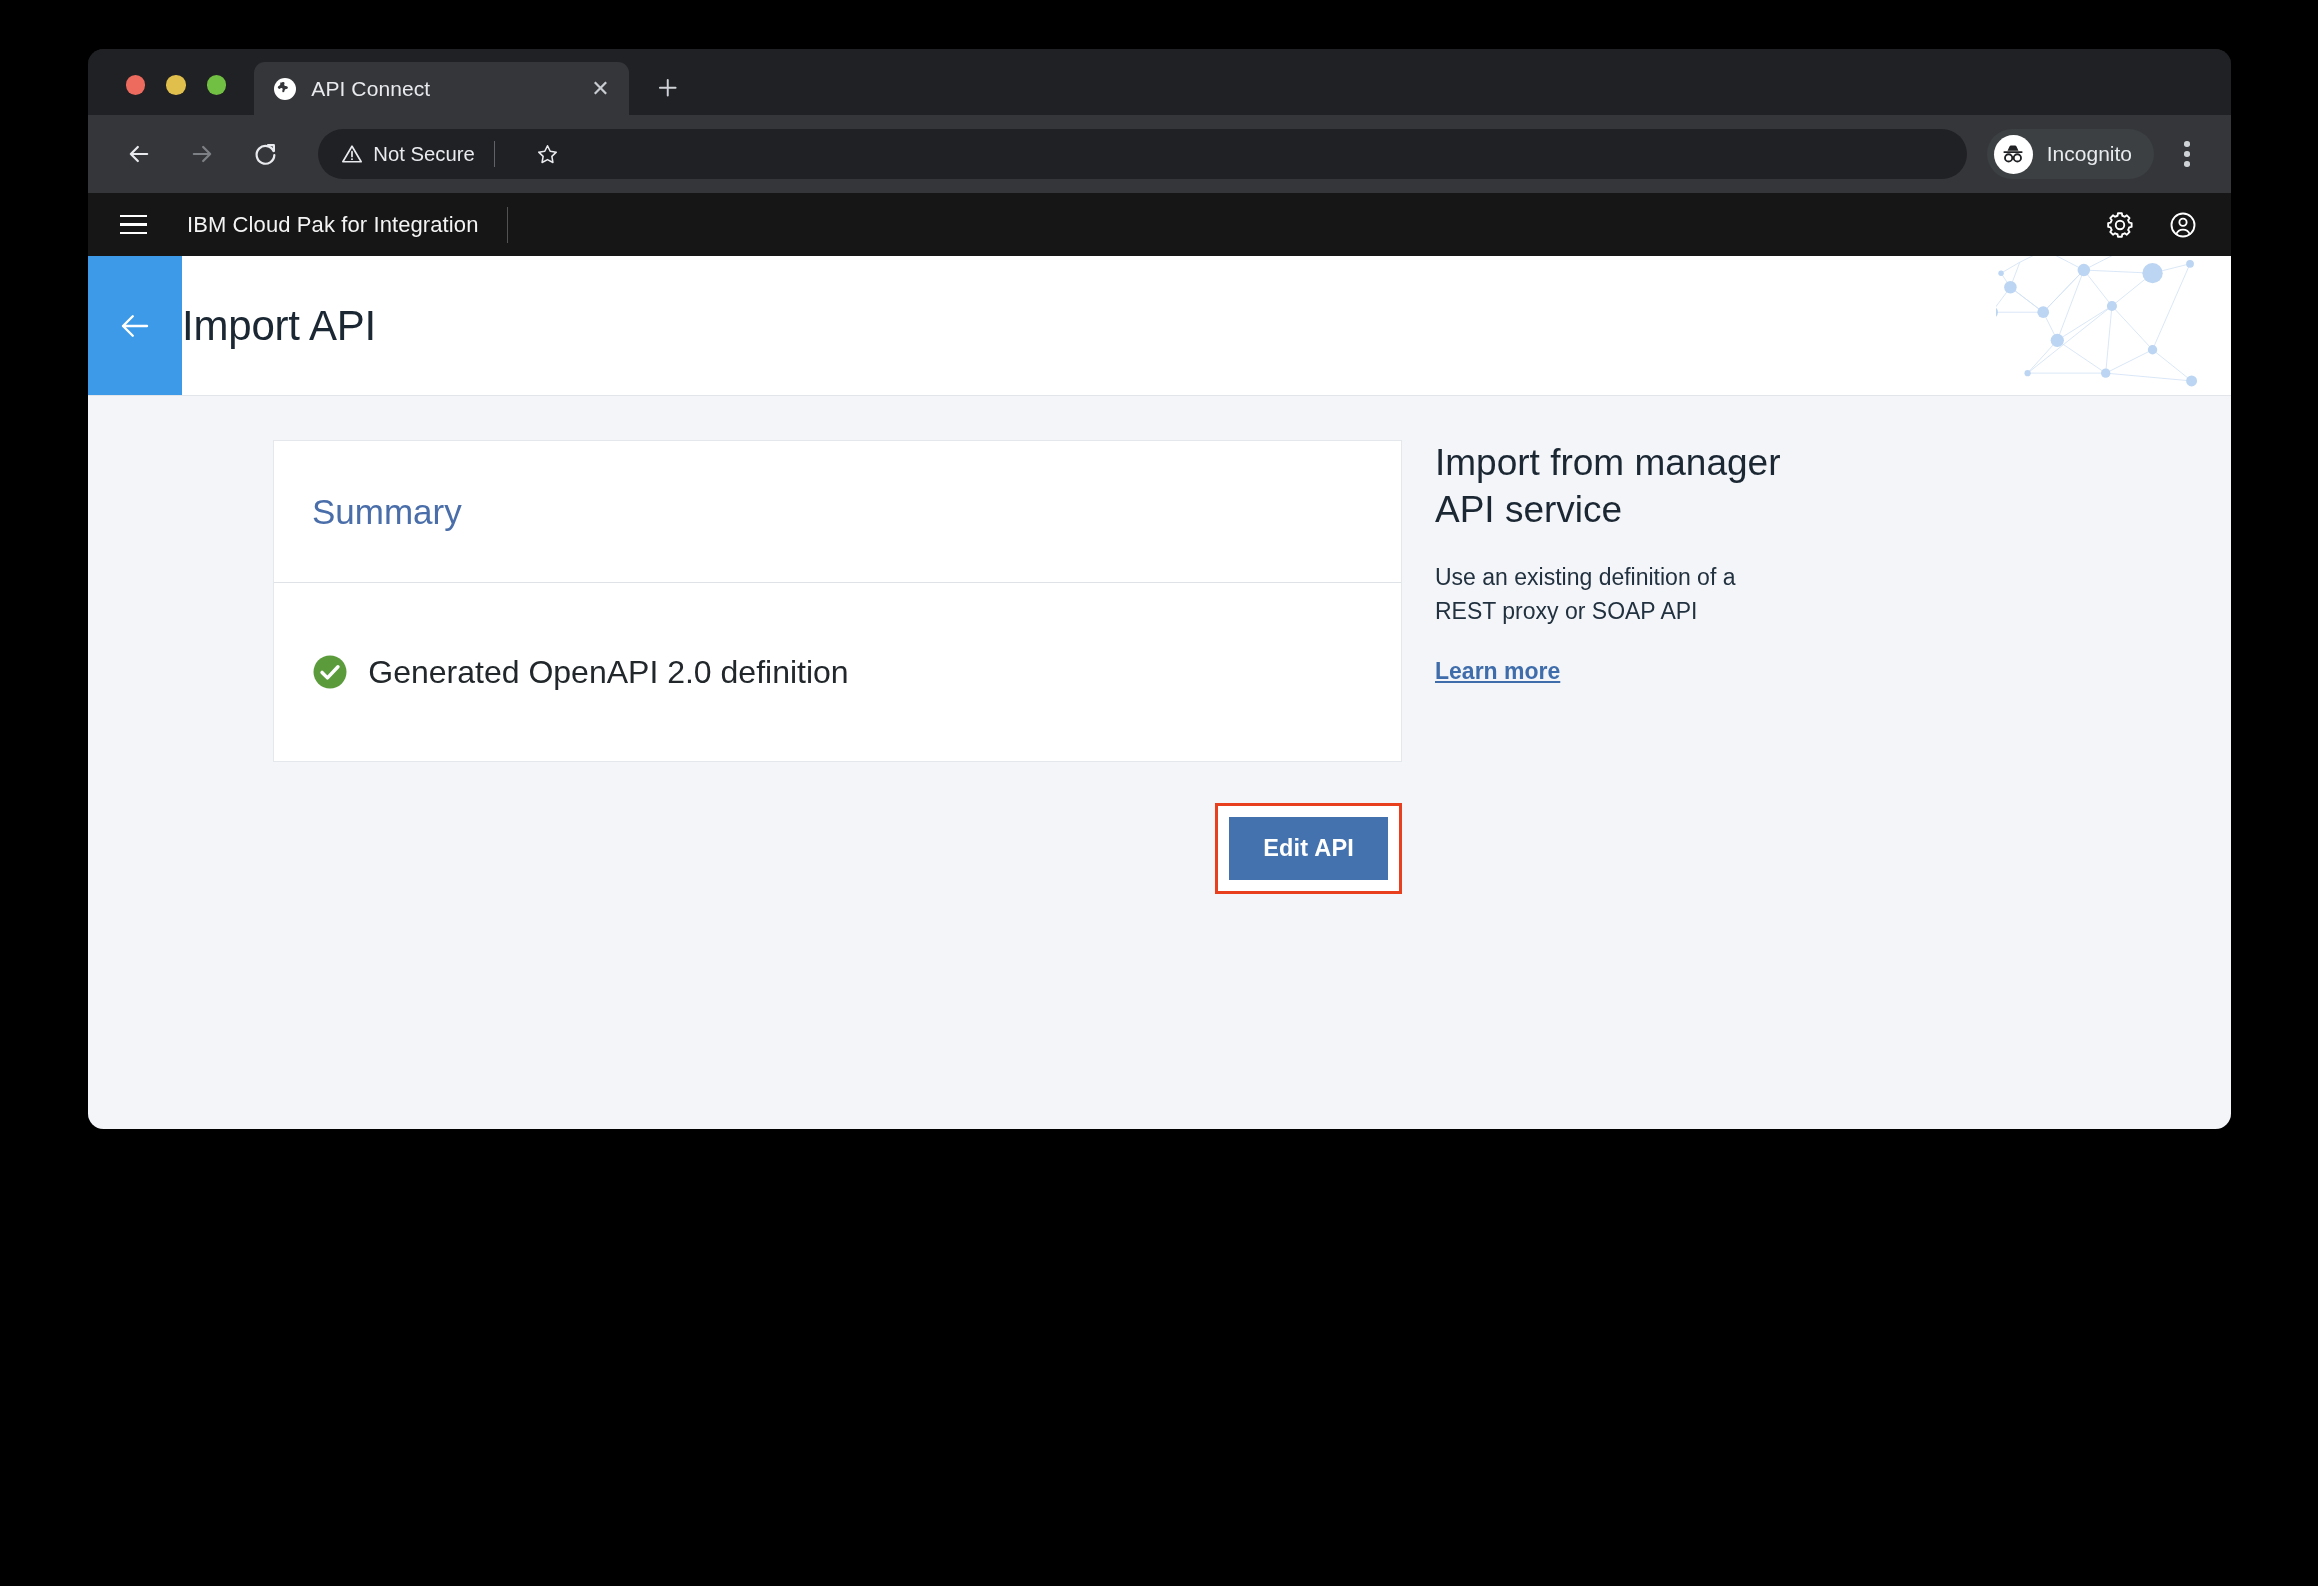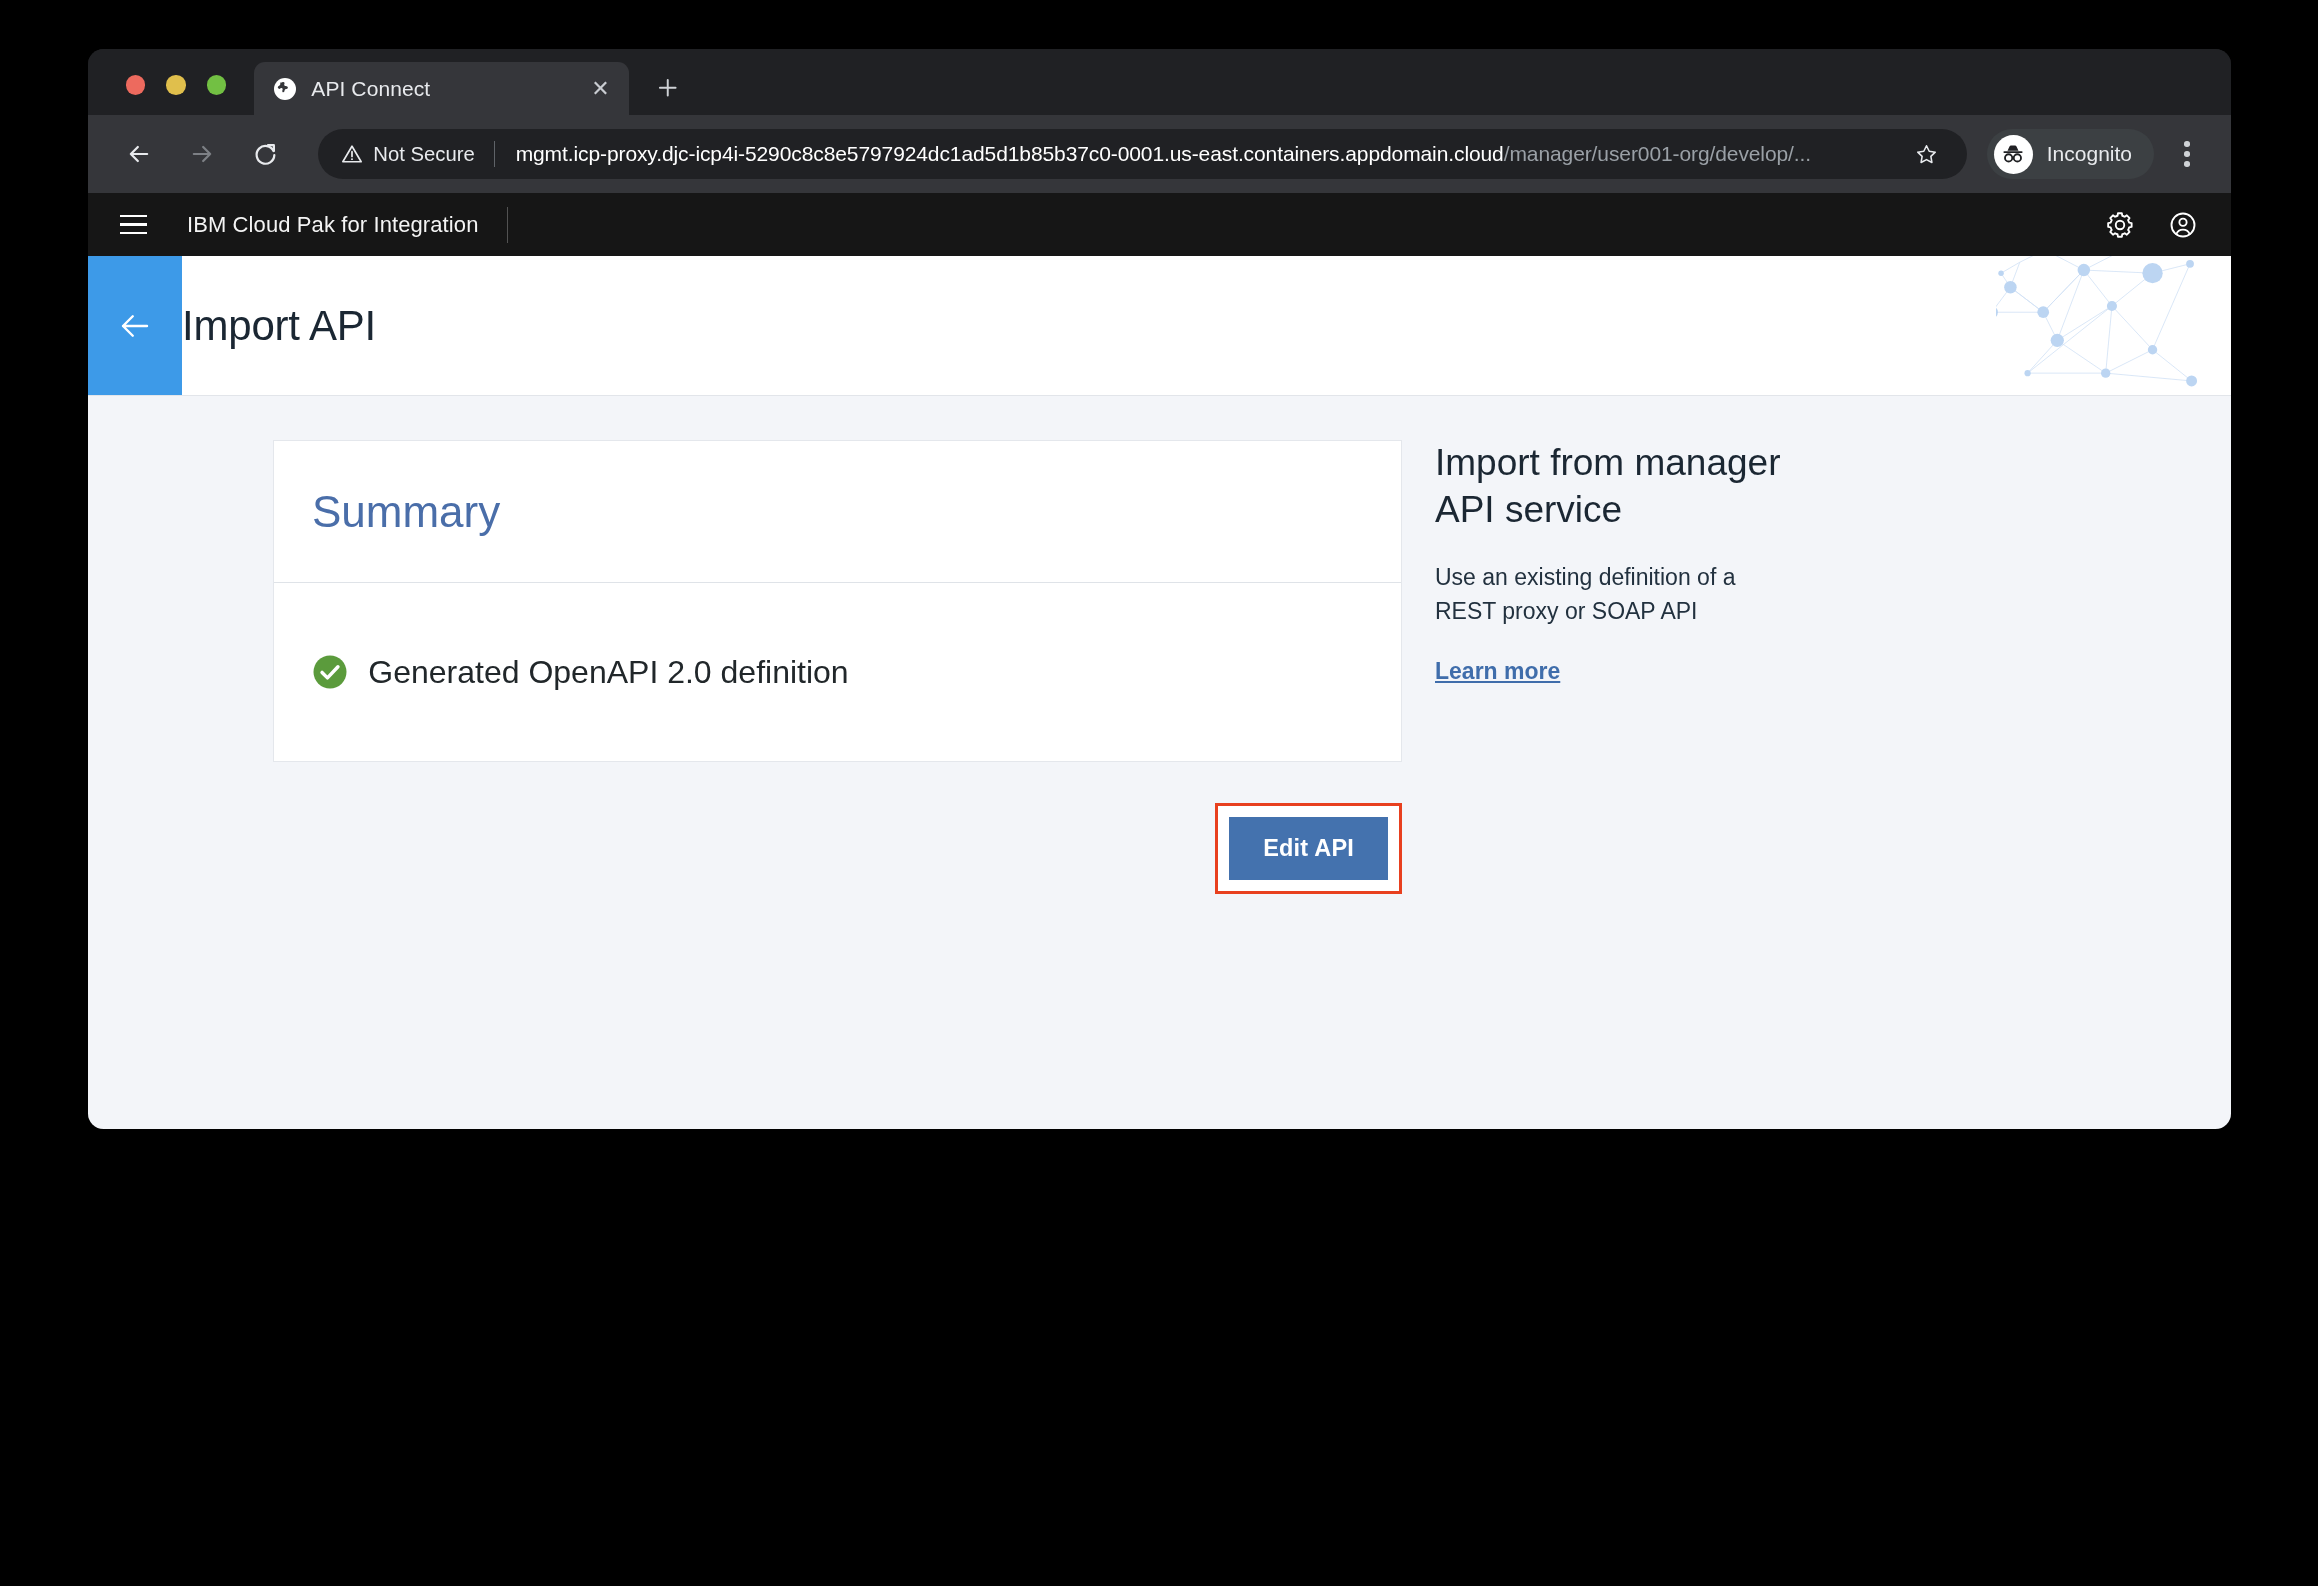--- a/index.html
+++ b/index.html
@@ -342,21 +342,21 @@
   .card-head {
     height: 142px;
     display: flex;
     align-items: center;
     padding-left: 38px;
     border-bottom: 0.8px solid #dfe3e8;
     box-sizing: border-box;
   }
   .card-head-title {
     color: #4a6ea9;
-    font-size: 44px;
+    font-size: 35px;
     font-weight: 400;
   }
   .card-body {
     min-height: 178px;
     display: flex;
     align-items: center;
     padding: 0 38px;
     box-sizing: border-box;
   }
   .status-row {
@@ -482,21 +482,20 @@
     <div class="omnibox">
       <span class="not-secure">
         <svg width="22" height="22" viewBox="0 0 24 24">
           <path d="M12 3.5 22 20.5H2z" fill="none" stroke="#e8eaed" stroke-width="1.8" stroke-linejoin="round"></path>
           <path d="M12 9.5v5.2" stroke="#e8eaed" stroke-width="1.9" stroke-linecap="round"></path>
           <circle cx="12" cy="17.6" r="1.05" fill="#e8eaed"></circle>
         </svg>
         <span class="not-secure-label">Not Secure</span>
       </span>
       <span class="omni-divider"></span>
-      <span class="url"><span class="host">mgmt.icp-proxy.djc-icp4i-5290c8c8e5797924dc1ad5d1b85b37c0-0001.us-east.containers.appdomain.cloud</span><span class="path">/manager/user001-org/develop/...</span></span>
       <span class="star-btn">
         <svg width="25" height="25" viewBox="0 0 24 24">
           <path d="M12 3.6l2.6 5.3 5.8.85-4.2 4.1 1 5.8-5.2-2.75L6.8 19.65l1-5.8-4.2-4.1 5.8-.85z" fill="none" stroke="#e8eaed" stroke-width="1.5" stroke-linejoin="round"></path>
         </svg>
       </span>
     </div>
 
     <div class="incognito-pill">
       <span class="incognito-avatar">
         <svg width="30" height="30" viewBox="0 0 24 24">

